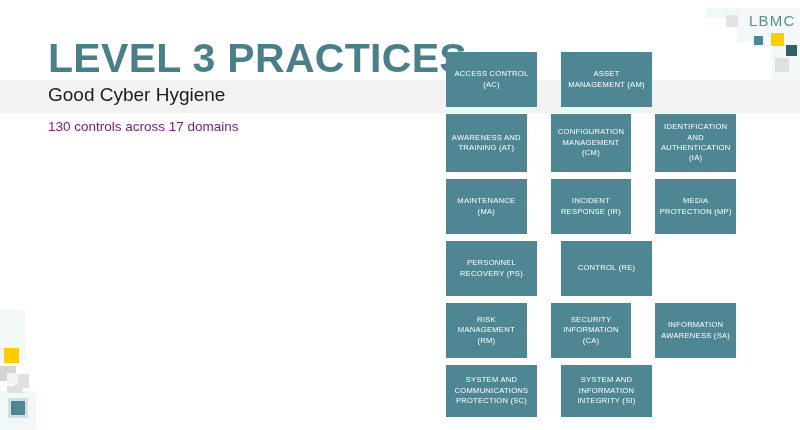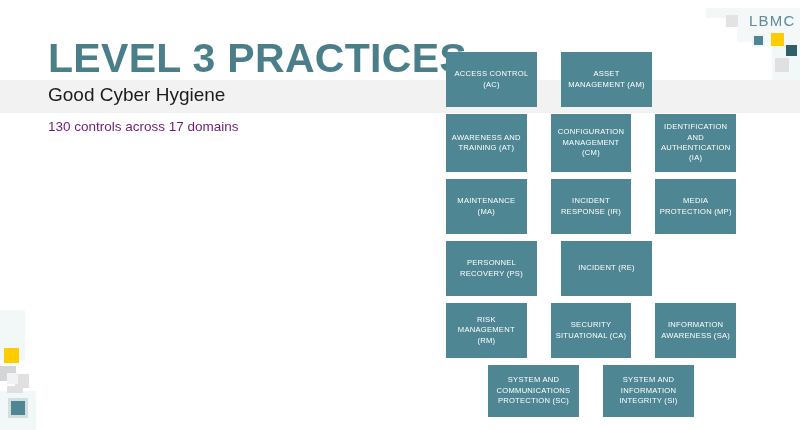--- a/index.html
+++ b/index.html
@@ -175,21 +175,21 @@
     position: absolute;
     left: 446px; top: 44px;
     width: 290px;
   }
   .grid-row {
     display: flex;
     gap: 24px;
     margin-bottom: 7px;
   }
   .grid-row.last {
-    justify-content: center;
+    justify-content: flex-start;
     margin-left: 0;
   }
   .domain-box {
     width: 91px;
     min-height: 55px;
     background: #4e8793;
     color: #ffffff;
     display: flex;
     align-items: center;
     justify-content: center;
@@ -236,25 +236,25 @@
       <div class="domain-box r2">CONFIGURATION MANAGEMENT (CM)</div>
       <div class="domain-box r2">IDENTIFICATION AND AUTHENTICATION (IA)</div>
     </div>
     <div class="grid-row">
       <div class="domain-box r3">MAINTENANCE (MA)</div>
       <div class="domain-box r3">INCIDENT RESPONSE (IR)</div>
       <div class="domain-box r3">MEDIA PROTECTION (MP)</div>
     </div>
     <div class="grid-row">
       <div class="domain-box r4">PERSONNEL RECOVERY (PS)</div>
-      <div class="domain-box r4">INCIDENT (RE)</div>
+      <div class="domain-box r4">CONTROL (RE)</div>
     </div>
     <div class="grid-row">
       <div class="domain-box r5">RISK MANAGEMENT (RM)</div>
-      <div class="domain-box r5">SECURITY SITUATIONAL (CA)</div>
+      <div class="domain-box r5">SECURITY INFORMATION (CA)</div>
       <div class="domain-box r5">INFORMATION AWARENESS (SA)</div>
     </div>
     <div class="grid-row last">
       <div class="domain-box r6">SYSTEM AND COMMUNICATIONS PROTECTION (SC)</div>
       <div class="domain-box r6">SYSTEM AND INFORMATION INTEGRITY (SI)</div>
     </div>
   </div>
 
   <div class="deco" id="deco-bl-panel-tall"></div>
   <div class="deco" id="deco-bl-yellow"></div>

